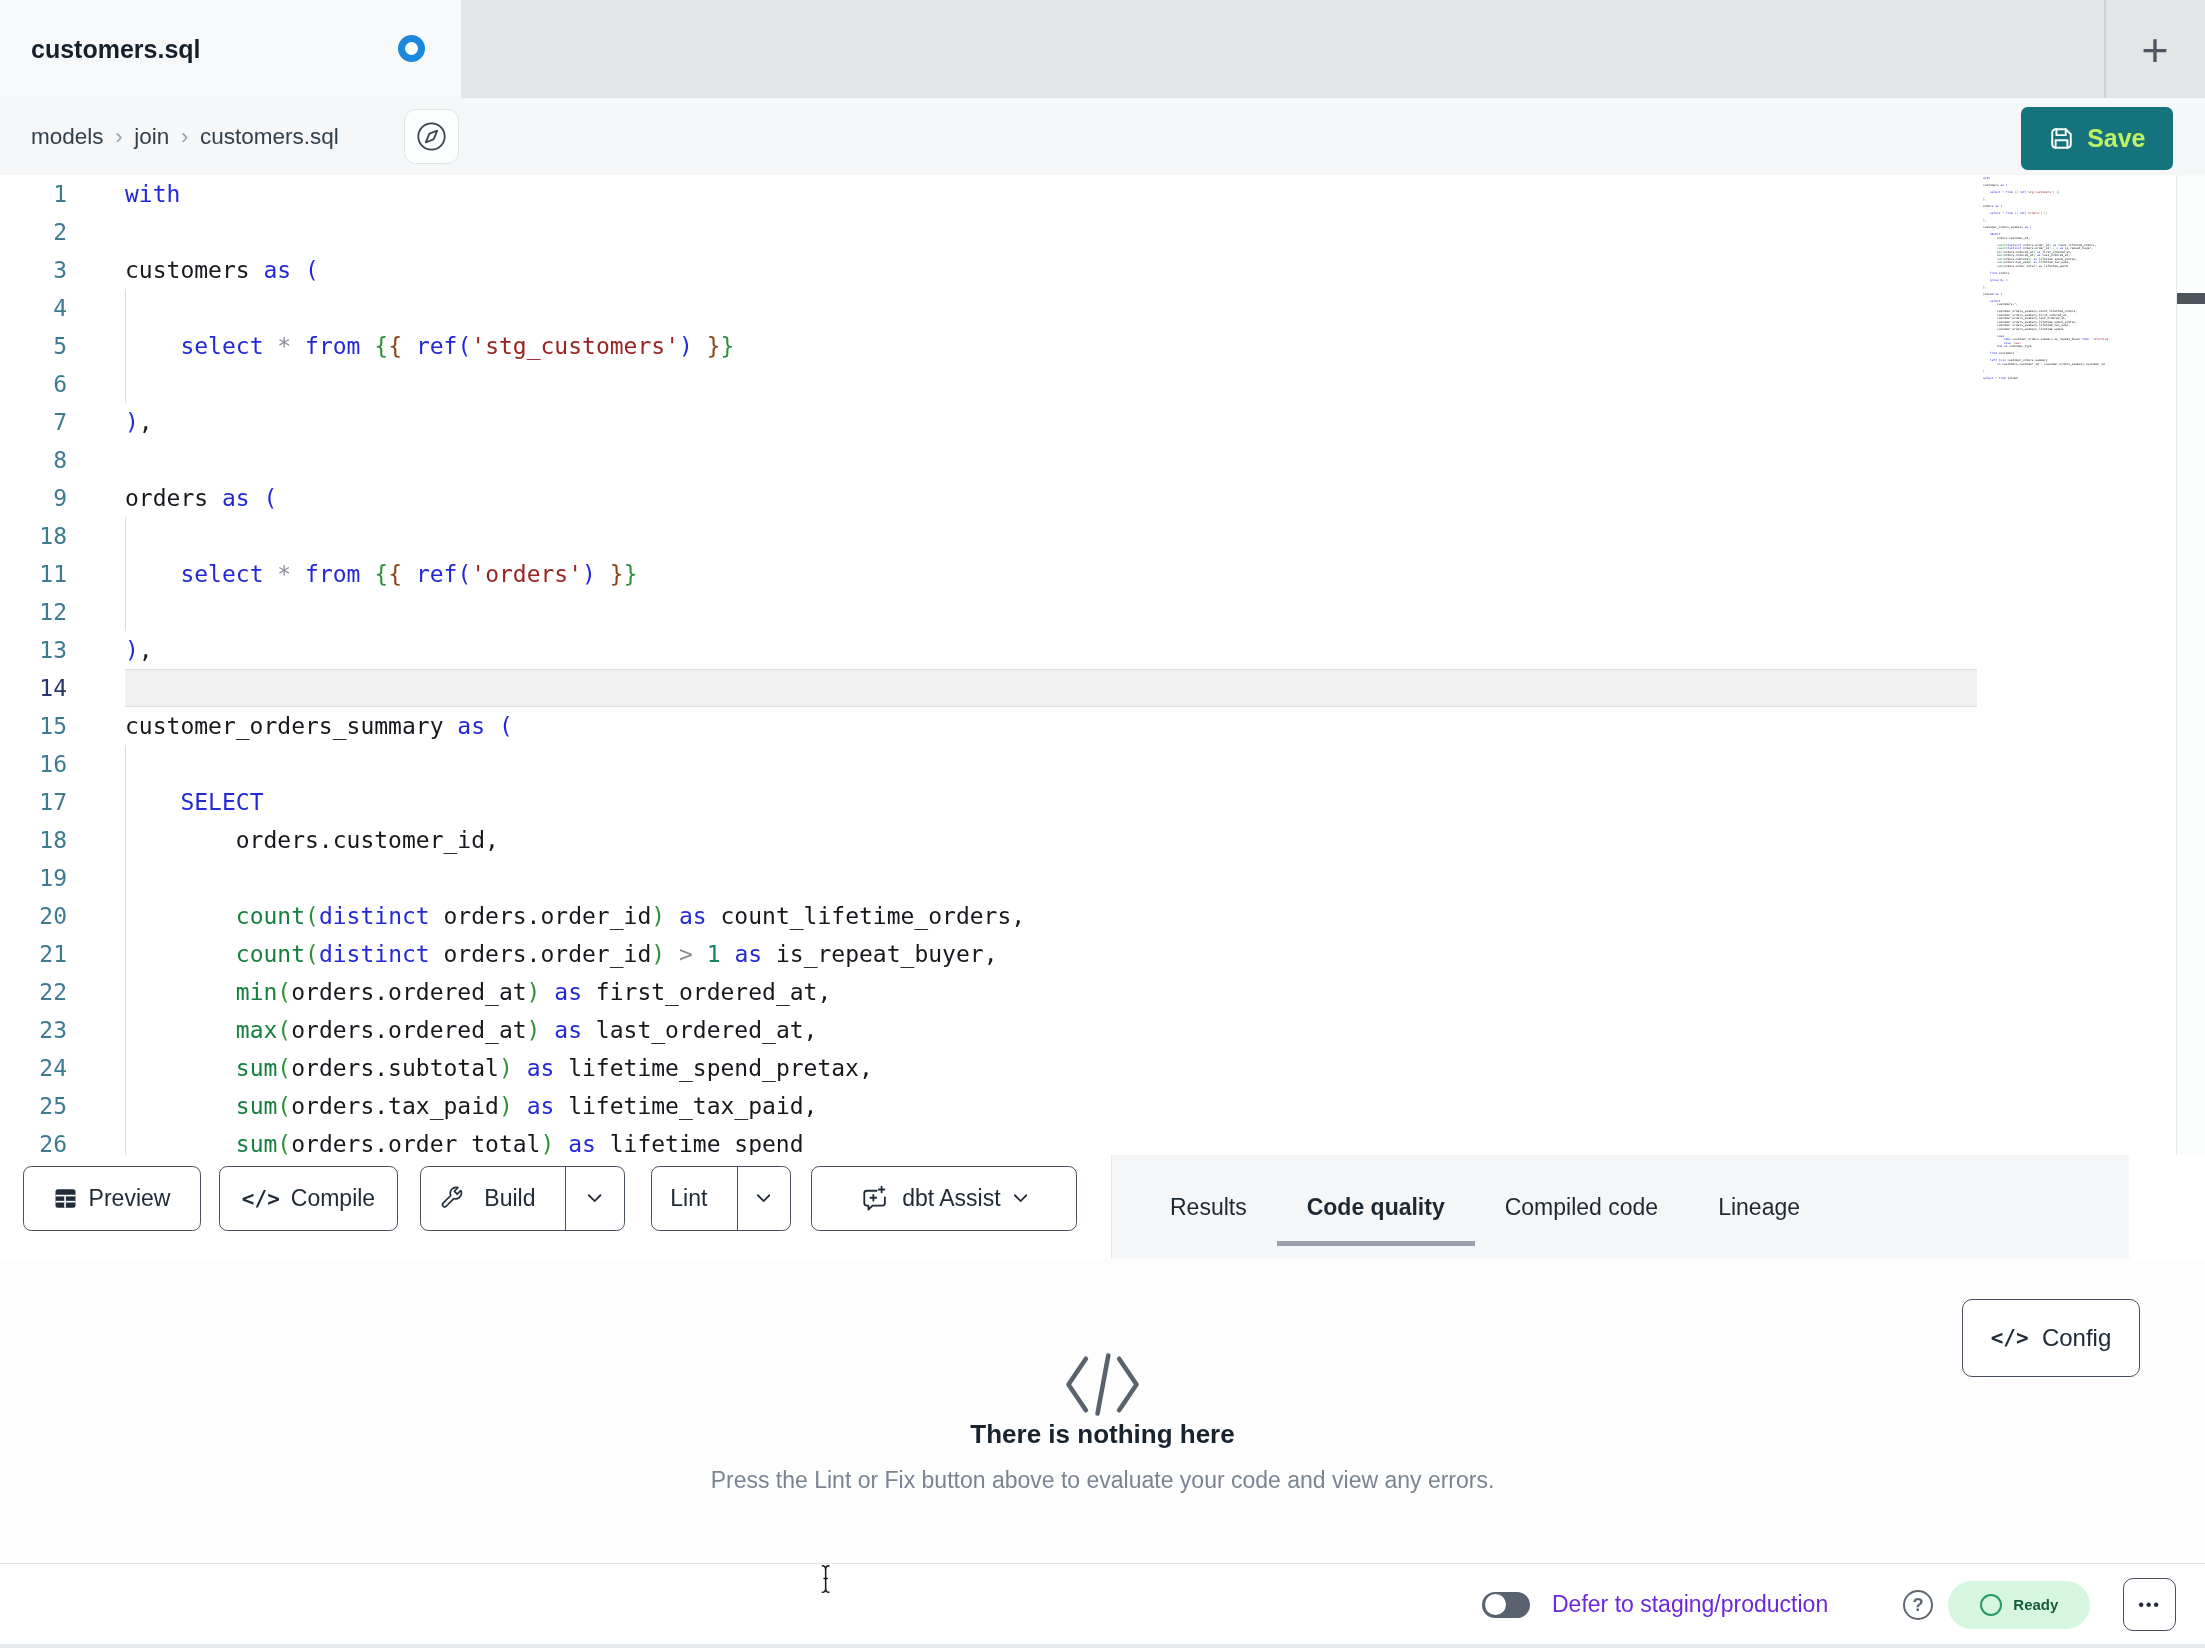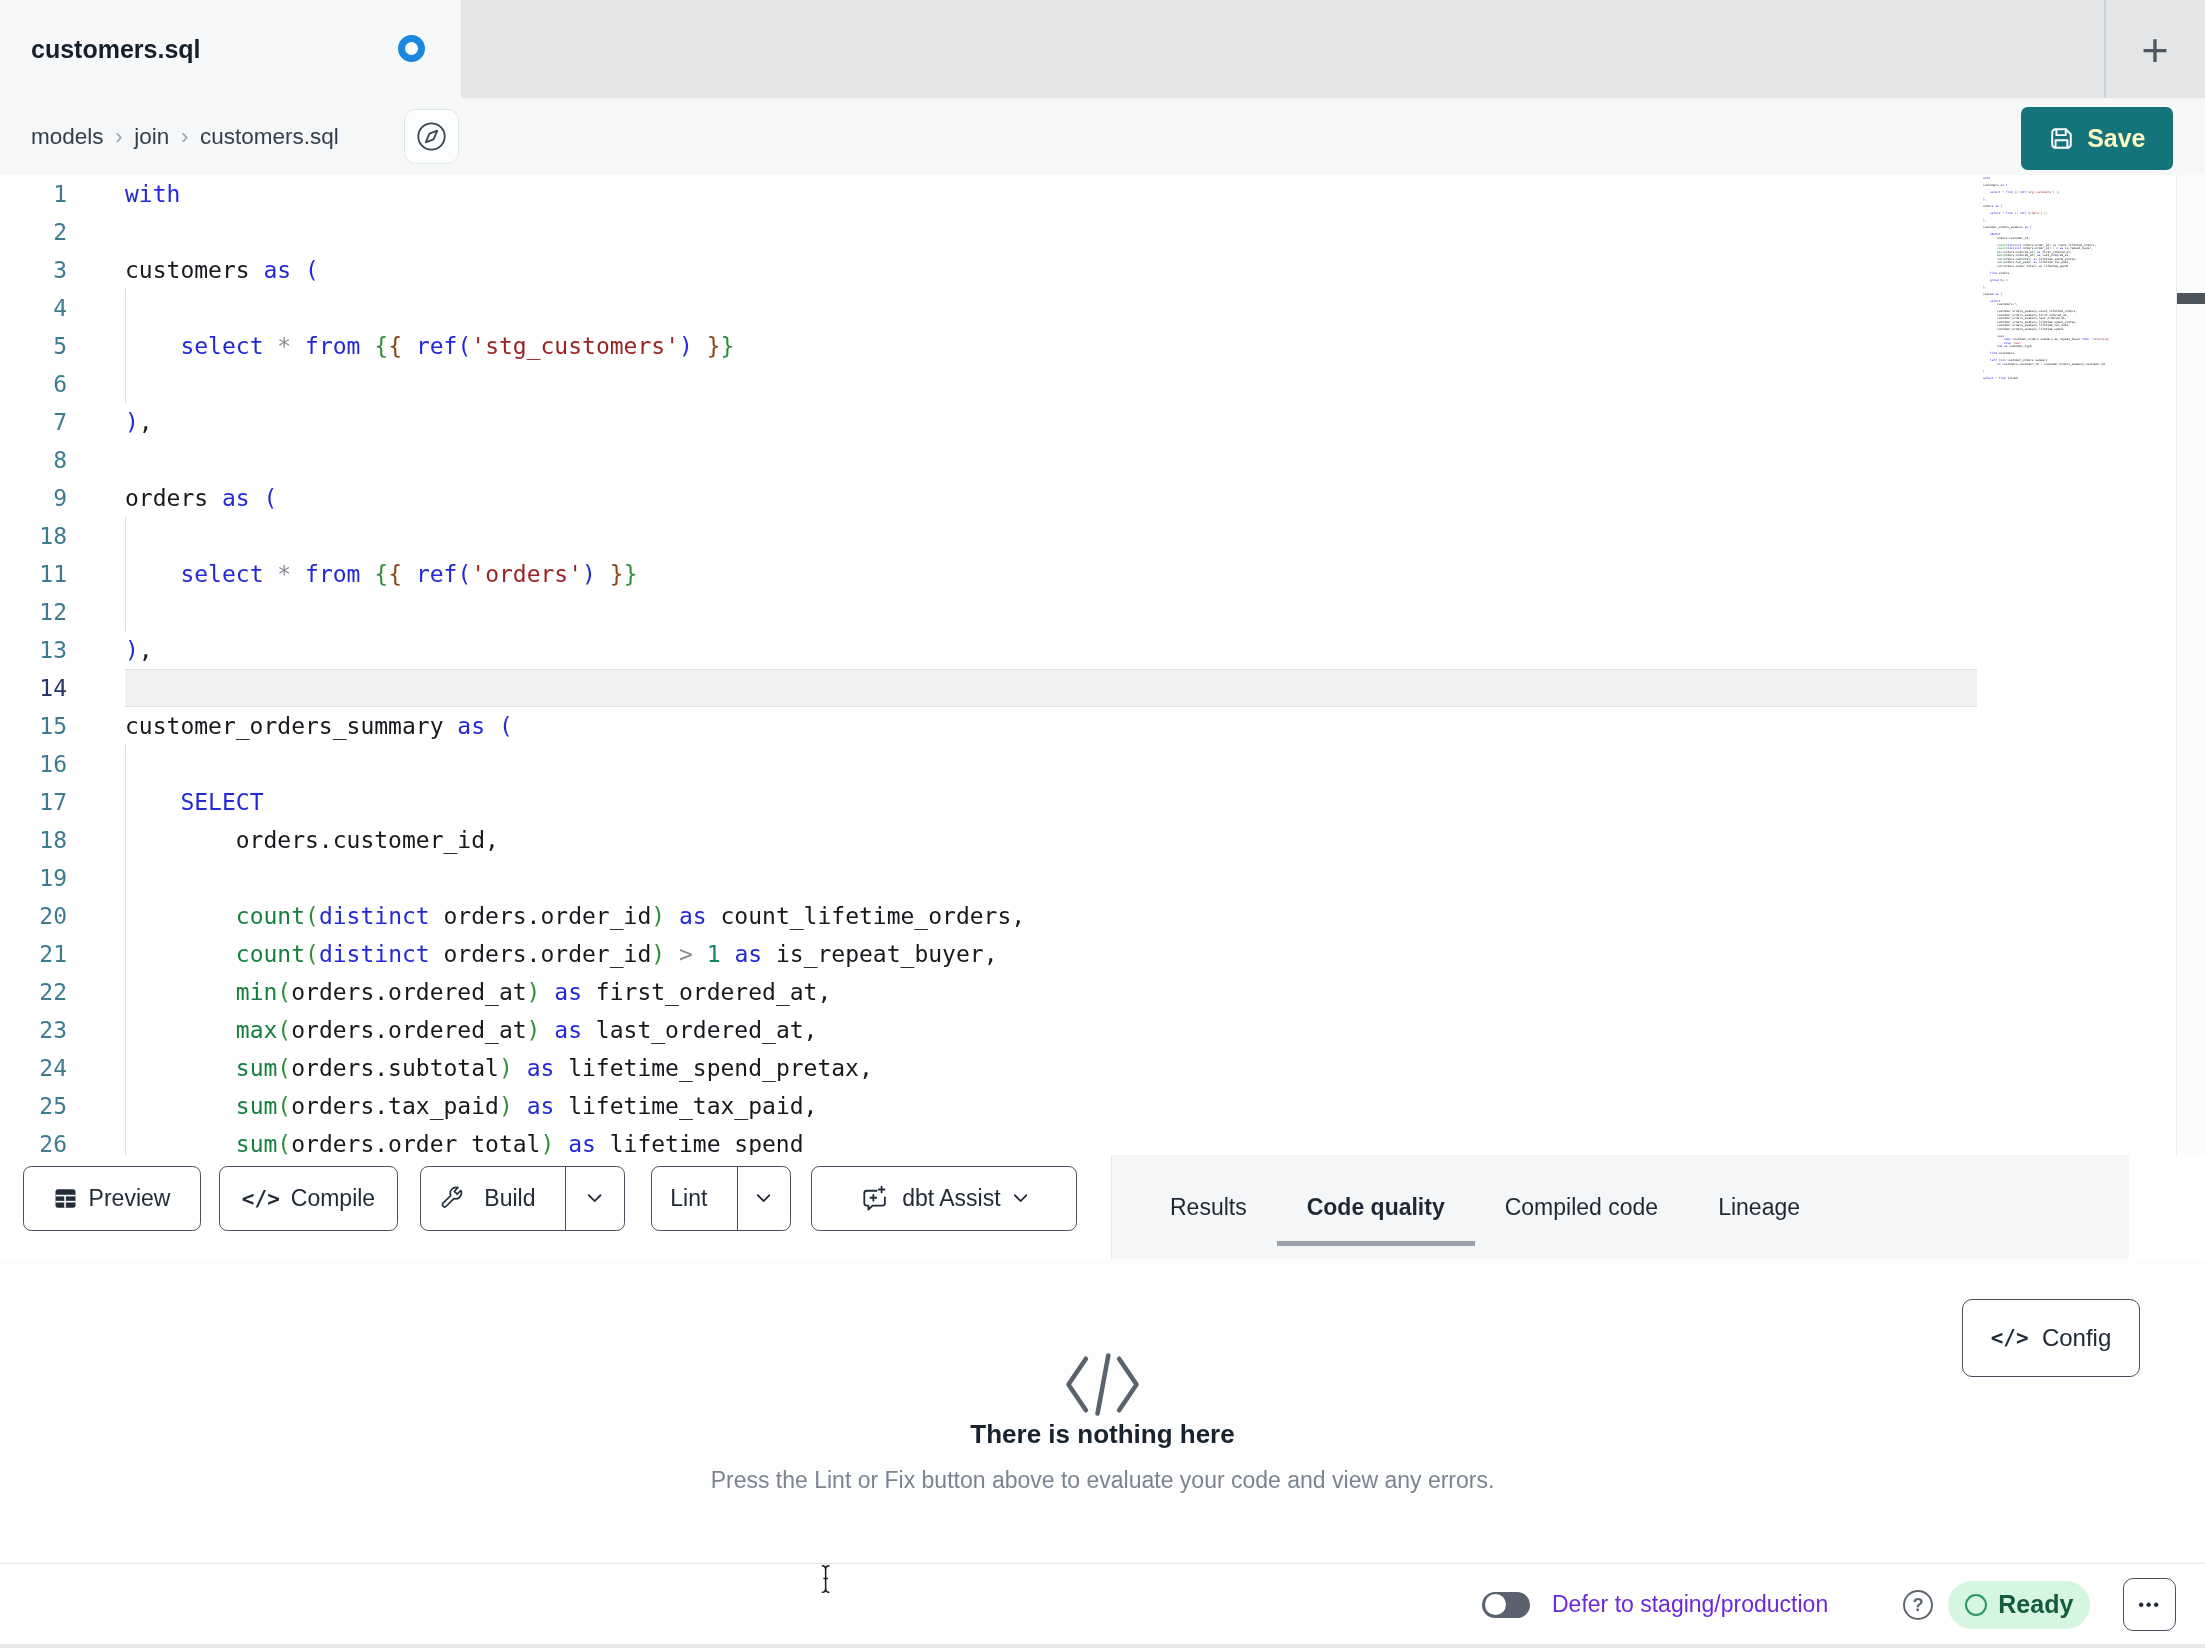--- a/index.html
+++ b/index.html
@@ -19,21 +19,21 @@
     align-items:center; justify-content:center; font-size:47px; font-weight:200; color:#4f5862; cursor:pointer; }
 
   
   .crumbbar { position:absolute; left:0; top:98px; width:2205px; height:78px; background:#f6f7f8; }
   .crumbs { position:absolute; left:31px; top:0; height:78px; display:flex; align-items:center; font-size:22.5px; }
   .crumb { color:#33404c; cursor:pointer; }
   .crumb-sep { color:#99a2ab; padding:0 11.7px; font-size:22px; }
   .compass-btn { position:absolute; left:404px; top:11px; width:55px; height:55px; border-radius:11.7px;
     border:0.8px solid #e1e4e7; background:#fcfdfd; display:flex; align-items:center; justify-content:center; cursor:pointer; }
   .save-btn { position:absolute; left:2021px; top:9.2px; width:152px; height:63px; border-radius:6.7px;
-    background:#15737c; color:#fef9c3; display:flex; align-items:center; justify-content:center; gap:11.7px;
+    background:#15737c; color:#bef264; display:flex; align-items:center; justify-content:center; gap:11.7px;
     font-size:25px; font-weight:600; cursor:pointer; }
 
   
   .editor { position:absolute; left:0; top:175px; width:2205px; height:980px; background:#fff; overflow:hidden;
     font-family:"DejaVu Sans Mono", monospace; font-size:23px; }
   .cm-line { position:relative; height:38px; line-height:38px; white-space:pre; }
   .cm-line .ln { position:absolute; left:0; top:0; width:67px; text-align:right; color:#3e7b91; }
   .cm-line .codearea { position:absolute; left:125px; right:228px; top:0; bottom:0; }
   .cm-line .guide { position:absolute; left:0; top:0; bottom:0; border-left:0.8px solid #dcdcdc; }
   .cm-line.active .codearea { background:#f1f1f2; box-shadow:inset 0 0.8px 0 #d9d9da, inset 0 -0.8px 0 #d9d9da; }
@@ -82,21 +82,21 @@
     background:#5a6270; cursor:pointer; }
   .toggle .knob { position:absolute; left:2.5px; top:2.5px; width:21px; height:21px; border-radius:50%; background:#fff; }
   .defer-label { position:absolute; left:1552px; top:0; height:81px; display:flex; align-items:center;
     font-size:23px; color:#6d28d9; }
   .help { position:absolute; left:1903px; top:26px; width:30px; height:30px; border:2.1px solid #5f6770;
     border-radius:50%; display:flex; align-items:center; justify-content:center; font-size:18.3px;
     color:#5f6770; font-weight:600; cursor:pointer; }
   .ready { position:absolute; left:1948px; top:16.7px; width:142px; height:48px; border-radius:24px;
     background:#d6f6df; display:flex; align-items:center; justify-content:center; gap:11.7px; }
   .ready .ring { width:22px; height:22px; border-radius:50%; border:2.5px solid #2a9a60; }
-  .ready .lbl { font-size:25px; font-weight:600; color:#145c3c; }
+  .ready .lbl { font-size:15px; font-weight:600; color:#145c3c; }
   .dots-btn { position:absolute; left:2123px; top:14px; width:53px; height:53px; border:1.7px solid #46505d;
     border-radius:10px; background:#fff; display:flex; align-items:center; justify-content:center;
     font-size:16.7px; letter-spacing:1.7px; color:#222c38; cursor:pointer; }
   .bottom-strip { position:absolute; left:0; top:1644px; width:2205px; height:4.2px; background:#e6e9ec; }
   .mouse-cursor { position:absolute; left:819px; top:1564px; }
   svg { display:block; }
 </style>
 </head>
 <body>
 

